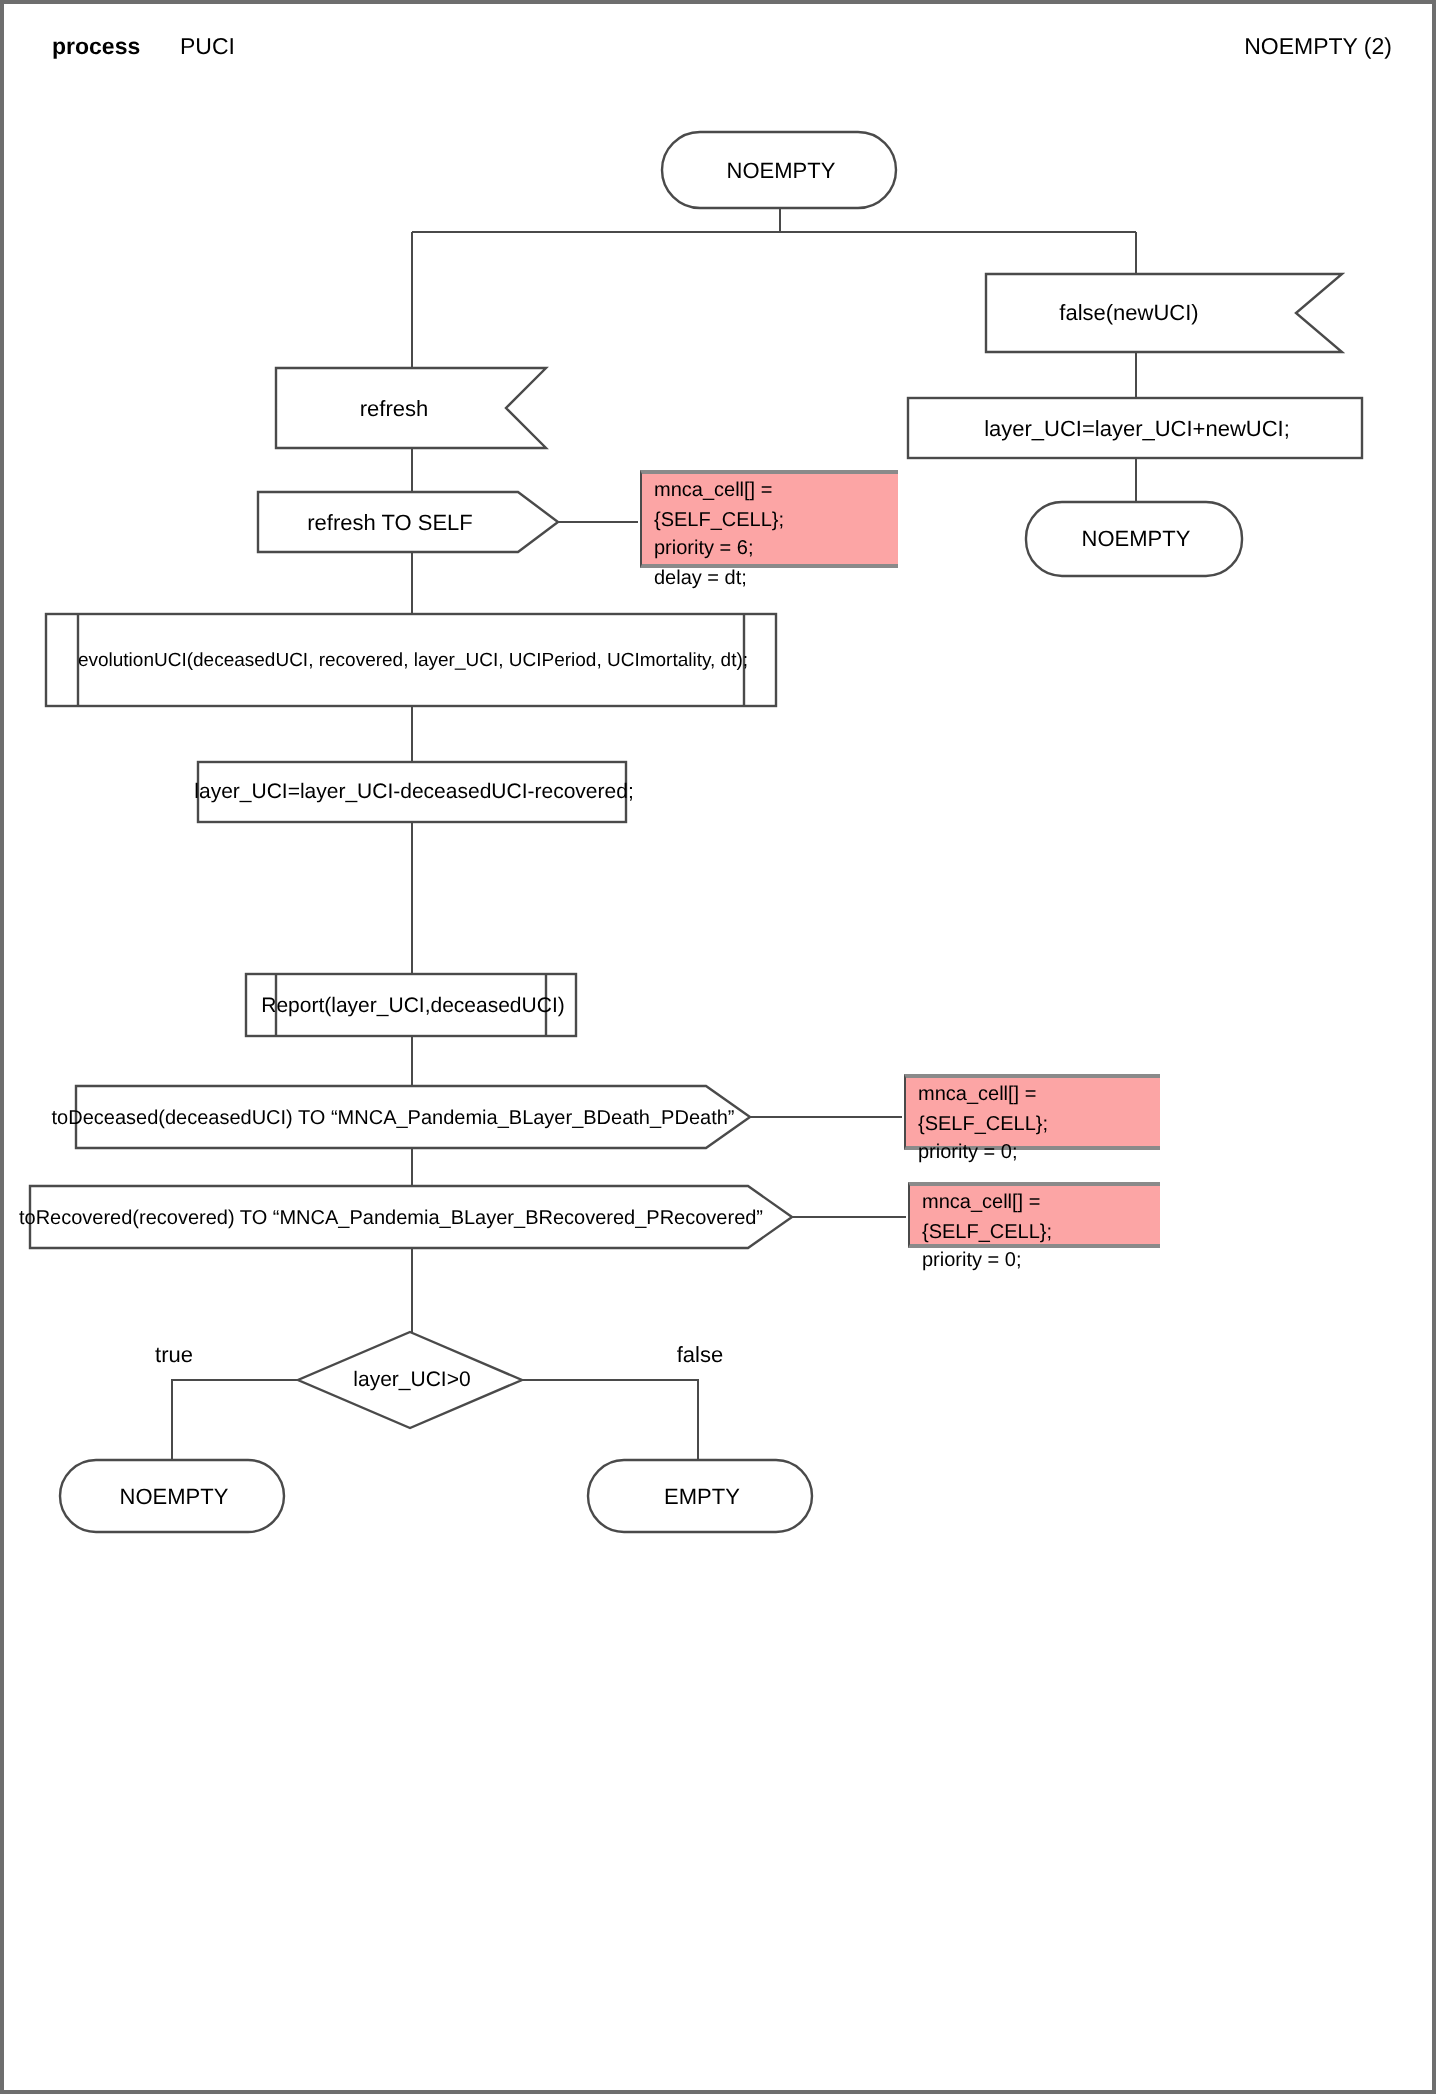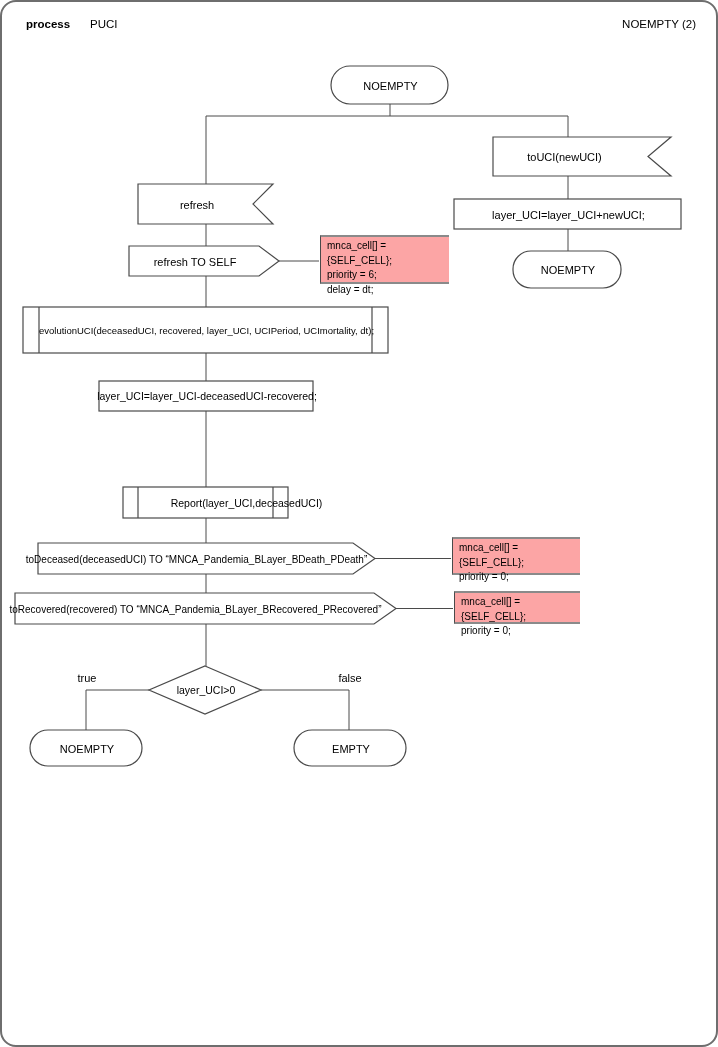--- a/index.html
+++ b/index.html
@@ -2,21 +2,21 @@
 <html><head>
 <meta charset="utf-8">
 <style>
   * { margin:0; padding:0; box-sizing:border-box; }
   html,body { background:#fff; }
   .page {
     position:relative;
     width:718px; height:1047px;
     background:#ffffff;
     border:2px solid #6e6e6e;
-    border-radius:16px;
+    border-radius:0;
     font-family:"Liberation Sans", sans-serif;
     color:#000;
     overflow:hidden;
   }
   .hdr { position:absolute; top:16px; font-size:11.5px; white-space:nowrap; }
   .hdr.kind { left:24px; font-weight:bold; }
   .hdr.name { left:88px; }
   .hdr.pageref { right:20px; }
   svg.canvas { position:absolute; left:-1px; top:-1px; }
   .node {
@@ -97,39 +97,39 @@
       <path d="M38 306 V352 M371 306 V352"></path>
       <rect x="122" y="486" width="165" height="31"></rect>
       <path d="M137 486 V517 M272 486 V517"></path>
 
       <path d="M204 665 L260 689 L204 713 L148 689 Z"></path>
     </g>
   </svg>
 
   <div class="node" style="left:330px;top:65px;width:117px;height:38px;">NOEMPTY</div>
 
-  <div class="node pad-notch" style="left:492px;top:136px;width:155px;height:39px;">toUCI(newUCI)</div>
+  <div class="node pad-notch" style="left:492px;top:136px;width:155px;height:39px;">false(newUCI)</div>
 
   <div class="node" style="left:453px;top:198px;width:227px;height:30px;">layer_UCI=layer_UCI+newUCI;</div>
 
   <div class="node" style="left:512px;top:250px;width:108px;height:37px;">NOEMPTY</div>
 
   <div class="node" style="left:137px;top:183px;width:116px;height:40px;">refresh</div>
 
   <div class="node" style="left:128px;top:245px;width:130px;height:30px;">refresh TO SELF</div>
 
   <div class="comment" style="left:318px;top:233px;width:129px;height:49px;">mnca_cell[] = {SELF_CELL};
 priority = 6;
 delay = dt;</div>
 
   <div class="node fs95" style="left:22px;top:306px;width:365px;height:46px;">evolutionUCI(deceasedUCI, recovered, layer_UCI, UCIPeriod, UCImortality, dt);</div>
 
   <div class="node fs105" style="left:98px;top:380px;width:214px;height:30px;">layer_UCI=layer_UCI-deceasedUCI-recovered;</div>
 
-  <div class="node fs105" style="left:122px;top:486px;width:165px;height:31px;margin-left:40px;">Report(layer_UCI,deceasedUCI)</div>
+  <div class="node fs105" style="left:122px;top:486px;width:165px;height:31px;">Report(layer_UCI,deceasedUCI)</div>
 
   <div class="node fs10" style="left:37px;top:542px;width:315px;height:31px;">toDeceased(deceasedUCI) TO “MNCA_Pandemia_BLayer_BDeath_PDeath”</div>
 
   <div class="comment" style="left:450px;top:535px;width:128px;height:38px;">mnca_cell[] = {SELF_CELL};
 priority = 0;</div>
 
   <div class="node fs10" style="left:14px;top:592px;width:359px;height:31px;">toRecovered(recovered) TO “MNCA_Pandemia_BLayer_BRecovered_PRecovered”</div>
 
   <div class="comment" style="left:452px;top:589px;width:126px;height:33px;">mnca_cell[] = {SELF_CELL};
 priority = 0;</div>

